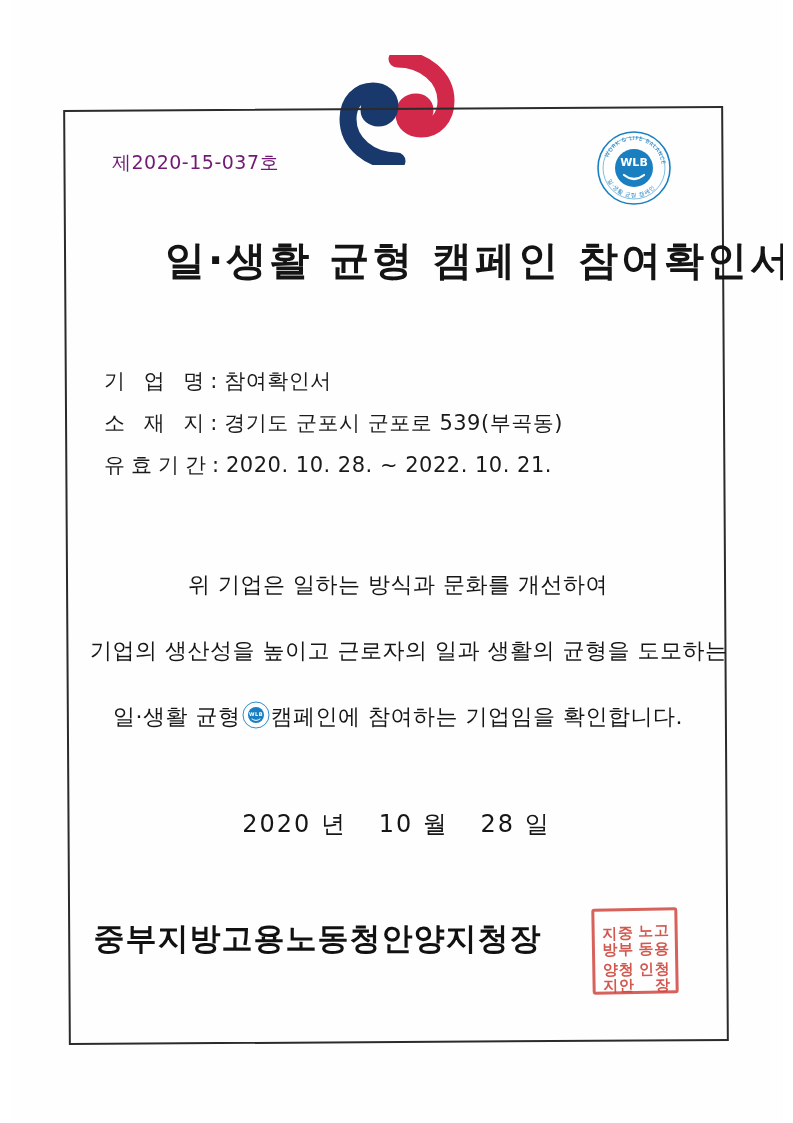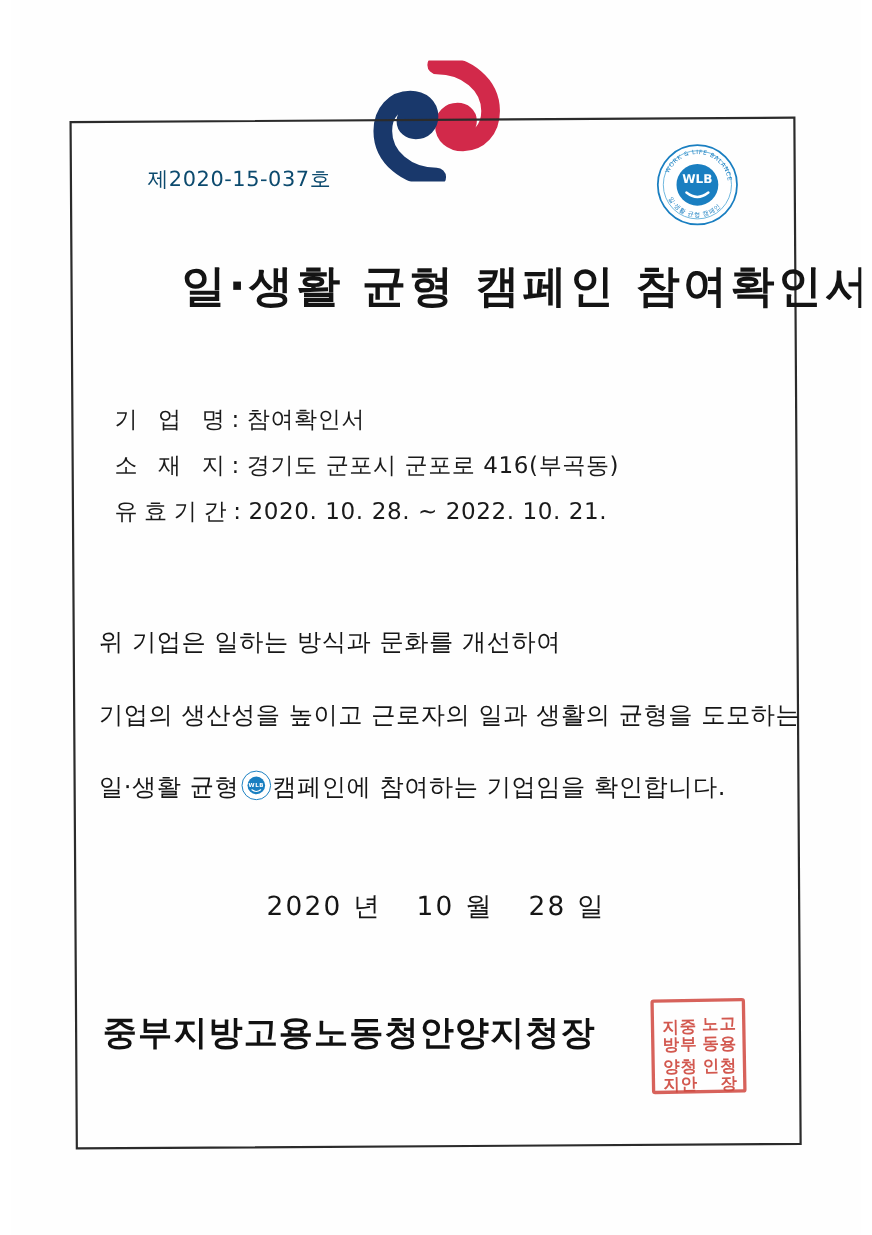--- a/index.html
+++ b/index.html
@@ -54,23 +54,22 @@
   }
 
   
   .doc-number {
     position: absolute;
     left: 112px;
     top: 150px;
     font-family: "DejaVu Sans", sans-serif;
     font-size: 19px;
     letter-spacing: 0.5px;
-    color: #0c4a6e;
+    color: #701a75;
     white-space: nowrap;
-    margin-left: 22px;
   }
 
   
   .cert-title {
     position: absolute;
     left: 0;
     top: 233px;
     width: 793px;
     text-align: right;
     font-family: "DejaVu Sans", sans-serif;
@@ -111,20 +110,21 @@
   .body-block {
     position: absolute;
     left: 90px;
     top: 552px;
     width: 616px;
     font-family: "DejaVu Sans", sans-serif;
     font-size: 22px;
     color: #161616;
   }
   .body-line {
+    text-align: center;
     line-height: 66px;
     letter-spacing: 0.5px;
     white-space: nowrap;
   }
   .body-line.l1 { text-indent: 0; }
 
   .inline-wlb {
     display: inline-block;
     width: 28px;
     height: 28px;
@@ -245,21 +245,21 @@
 
   <div class="doc-number">제2020-15-037호</div>
 
   <div class="cert-title">일·생활 균형 캠페인 참여확인서</div>
 
   <div class="info-block">
     <div class="info-row">
       <span class="info-label">기 업 명</span><span class="info-sep">:</span><span class="info-value">참여확인서</span>
     </div>
     <div class="info-row">
-      <span class="info-label">소 재 지</span><span class="info-sep">:</span><span class="info-value">경기도 군포시 군포로 416(부곡동)</span>
+      <span class="info-label">소 재 지</span><span class="info-sep">:</span><span class="info-value">경기도 군포시 군포로 539(부곡동)</span>
     </div>
     <div class="info-row">
       <span class="info-label">유효기간</span><span class="info-sep">:</span><span class="info-value">2020. 10. 28. ~ 2022. 10. 21.</span>
     </div>
   </div>
 
   <div class="body-block">
     <div class="body-line l1">위 기업은 일하는 방식과 문화를 개선하여</div>
     <div class="body-line">기업의 생산성을 높이고 근로자의 일과 생활의 균형을 도모하는</div>
     <div class="body-line">

